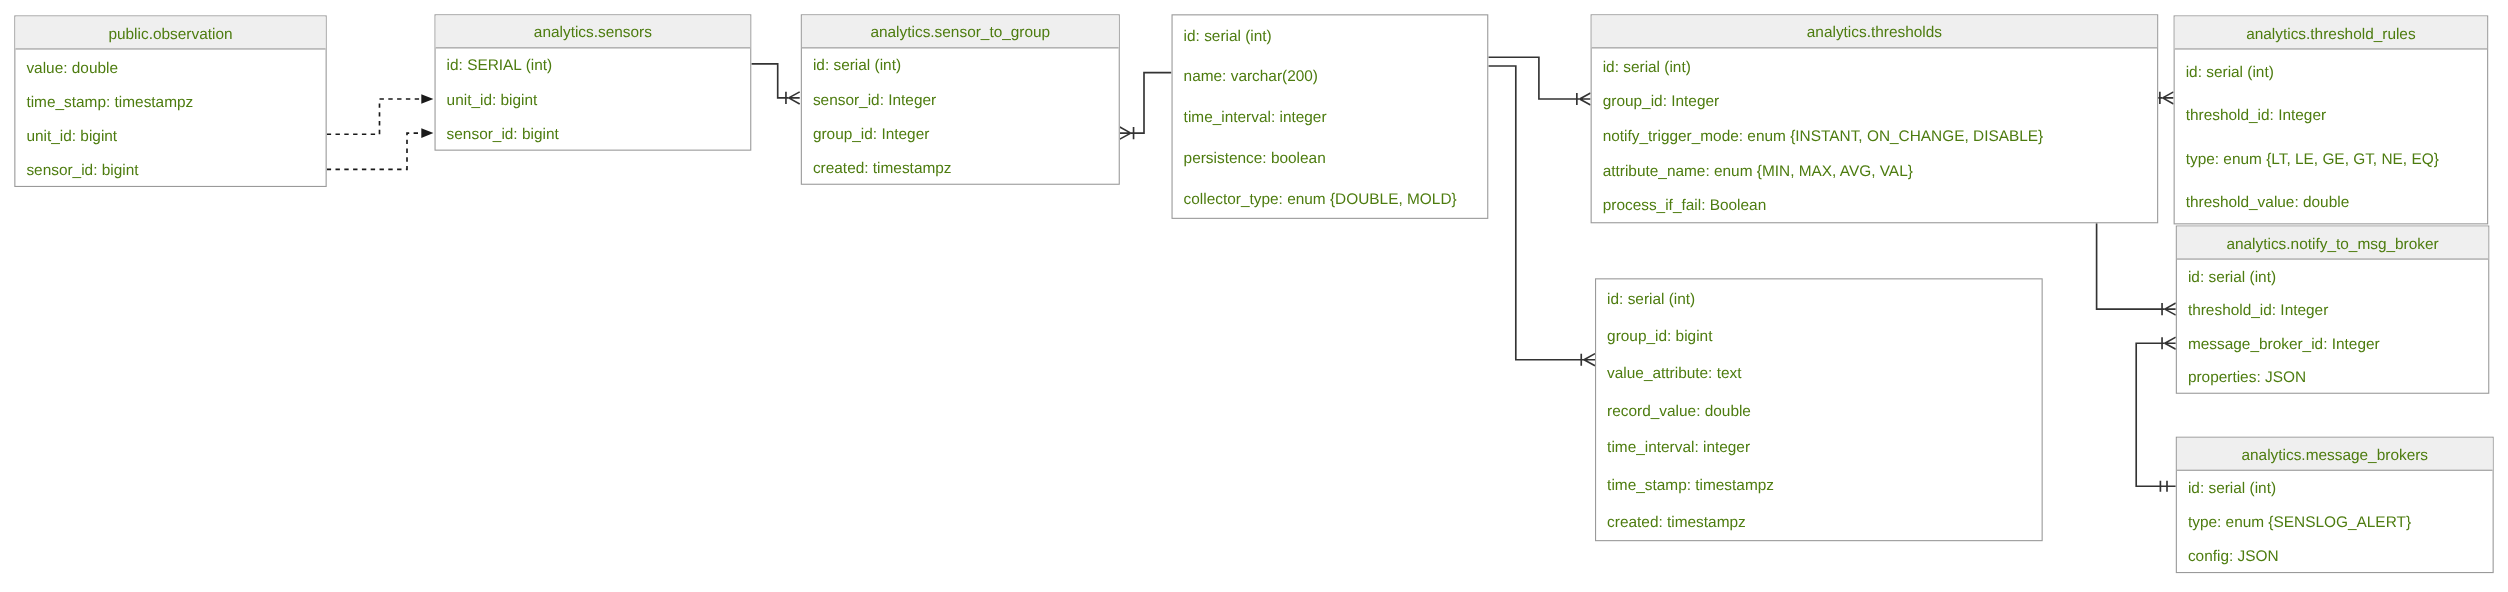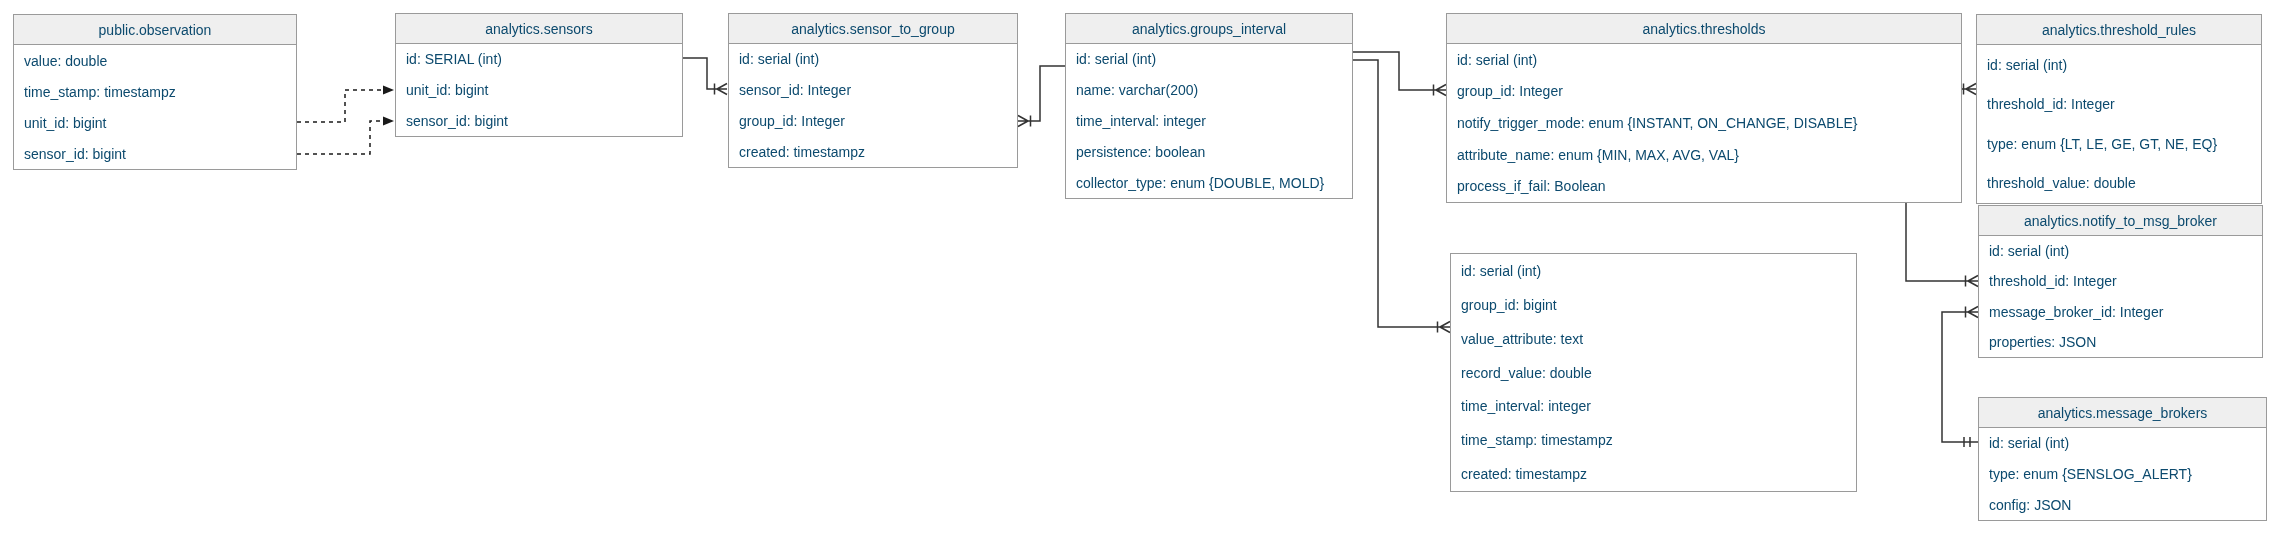--- a/index.html
+++ b/index.html
@@ -7,21 +7,21 @@
     padding: 0;
     background: #ffffff;
   }
   #canvas {
     position: relative;
     width: 2280px;
     height: 538px;
     background: #ffffff;
     font-family: "Liberation Sans", sans-serif;
     font-size: 14px;
-    color: #0c4a6e;
+    color: #4d7c0f;
     overflow: hidden;
   }
   .tbl {
     position: absolute;
     background: #ffffff;
     border: 1px solid #9a9a9a;
     display: flex;
     flex-direction: column;
     box-sizing: border-box;
     z-index: 2;
@@ -158,21 +158,20 @@
     <div class="tbl-header">analytics.sensor_to_group</div>
     <div class="tbl-rows">
         <div class="row">id: serial (int)</div>
         <div class="row">sensor_id: Integer</div>
         <div class="row">group_id: Integer</div>
         <div class="row">created: timestampz</div>
       </div>
   </div>
 
   <div class="tbl" id="t-groups_interval">
-    <div class="tbl-header">analytics.groups_interval</div>
     <div class="tbl-rows">
         <div class="row">id: serial (int)</div>
         <div class="row">name: varchar(200)</div>
         <div class="row">time_interval: integer</div>
         <div class="row">persistence: boolean</div>
         <div class="row">collector_type: enum {DOUBLE, MOLD}</div>
       </div>
   </div>
 
   <div class="tbl" id="t-thresholds">

